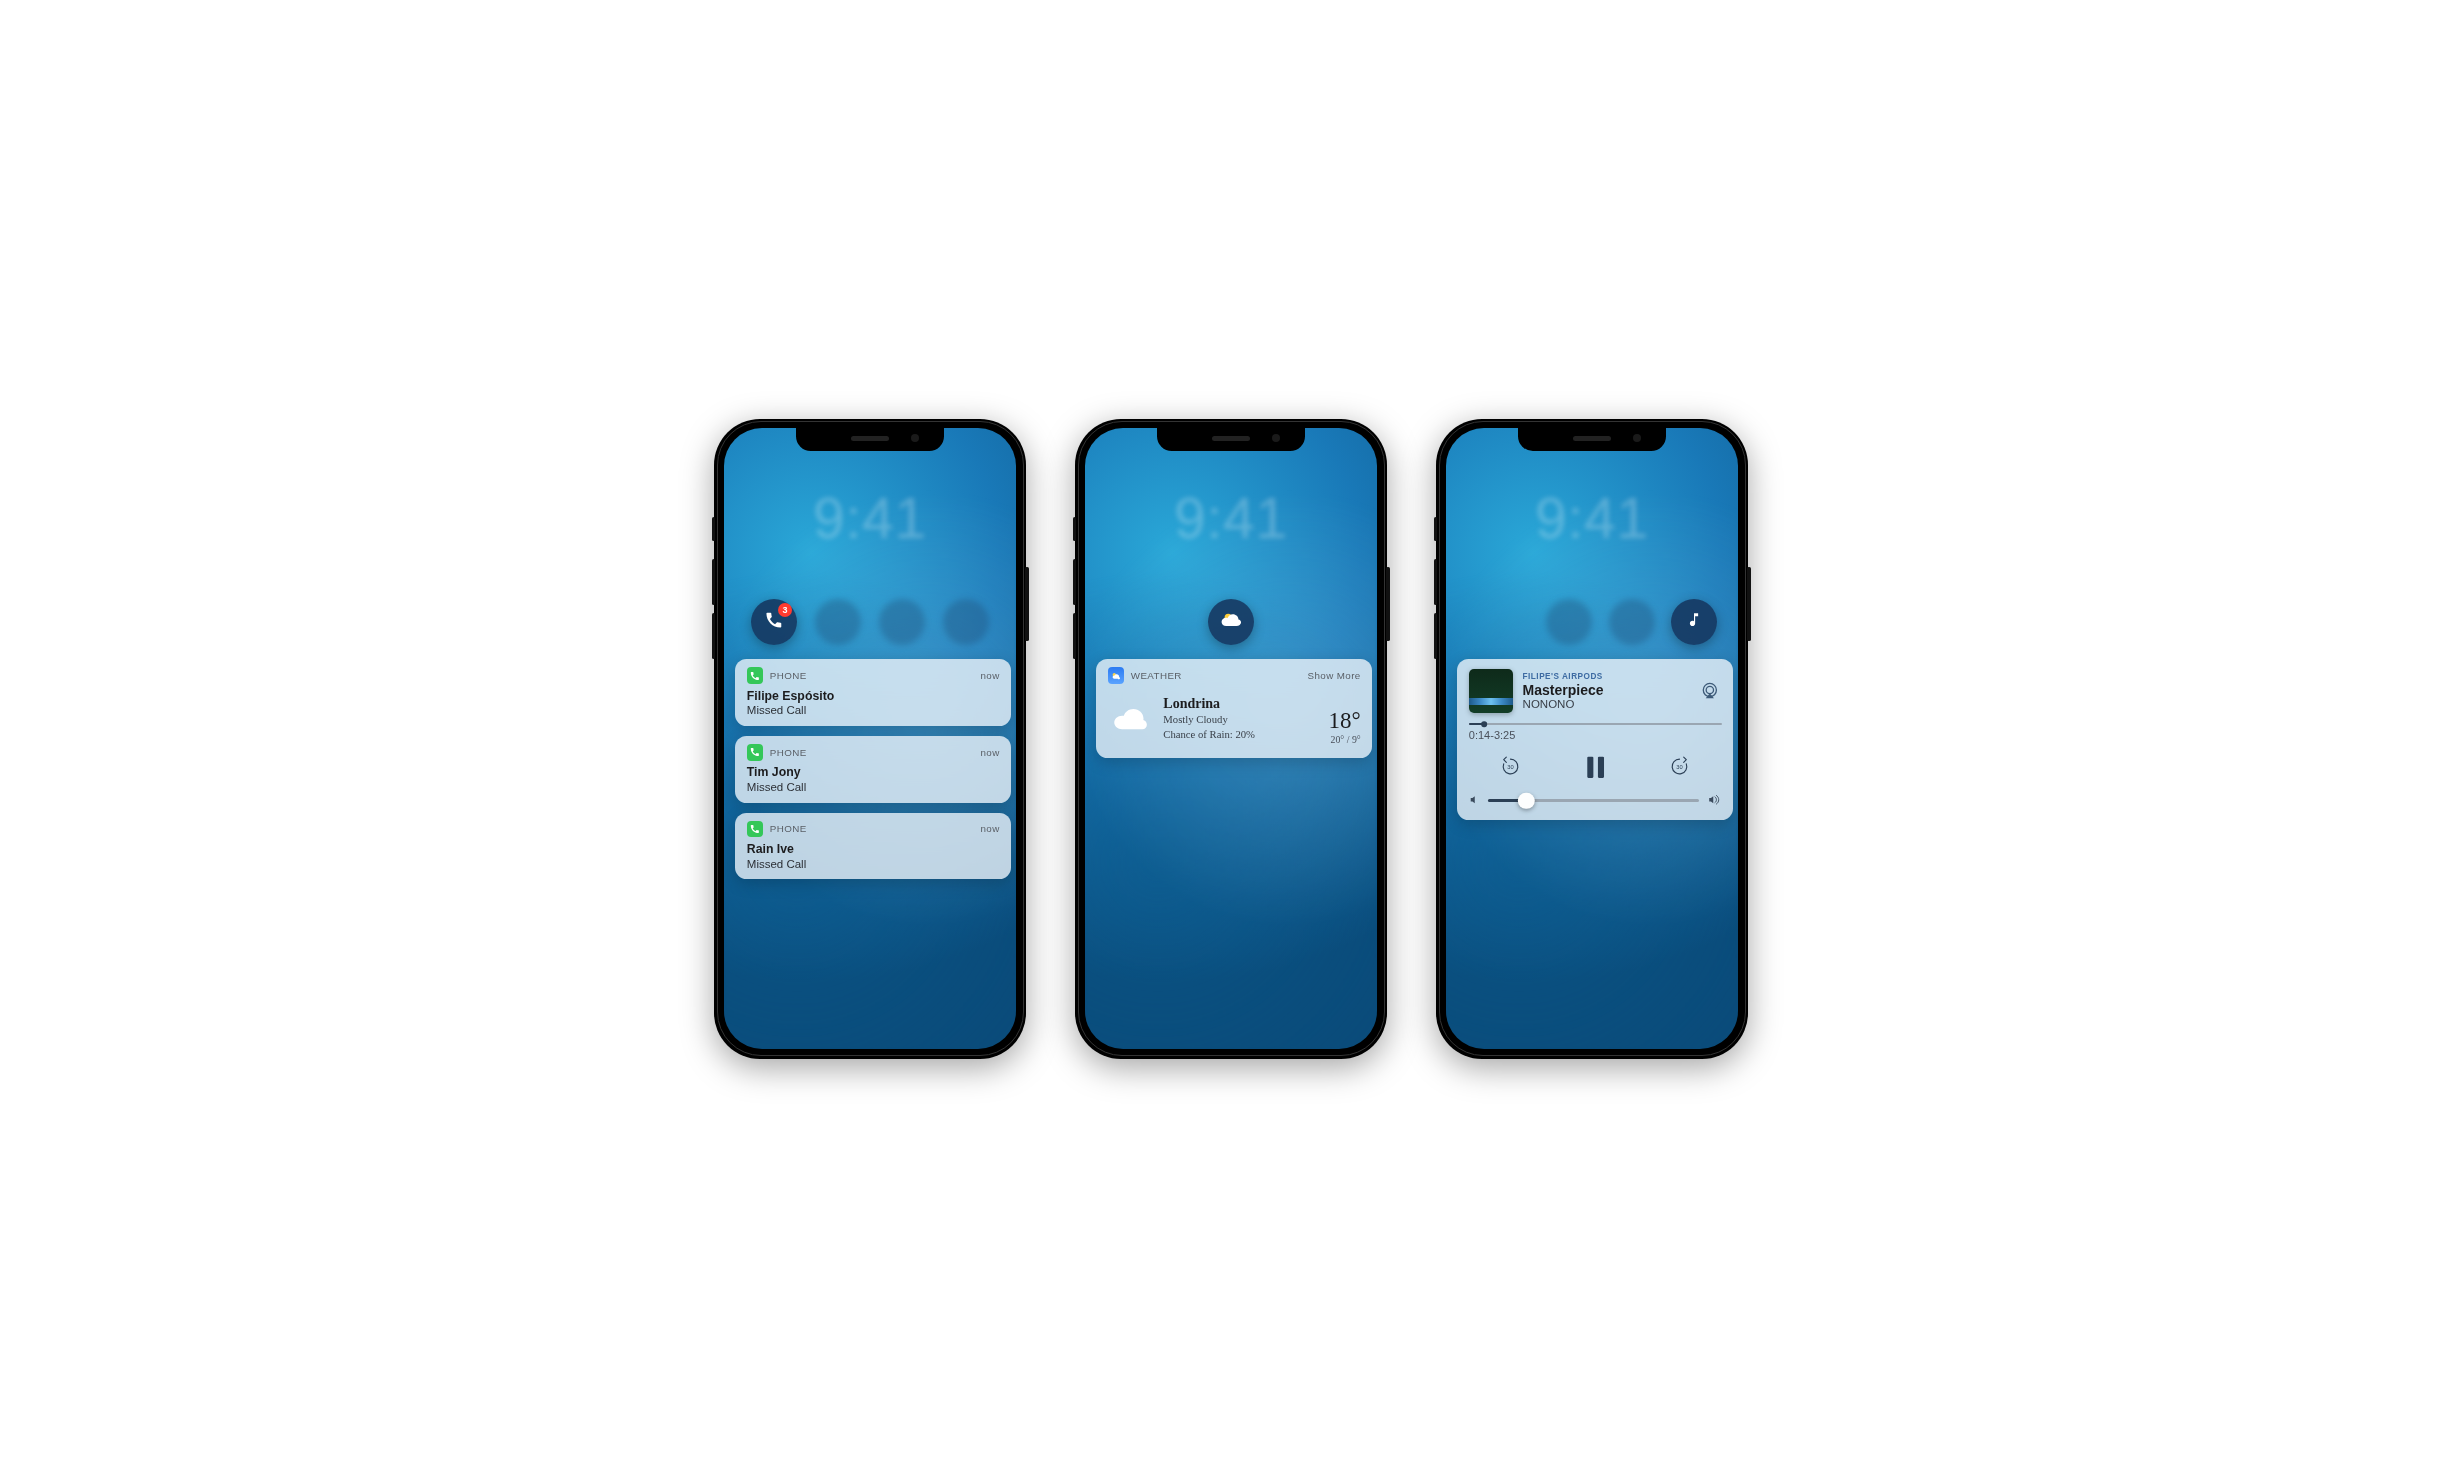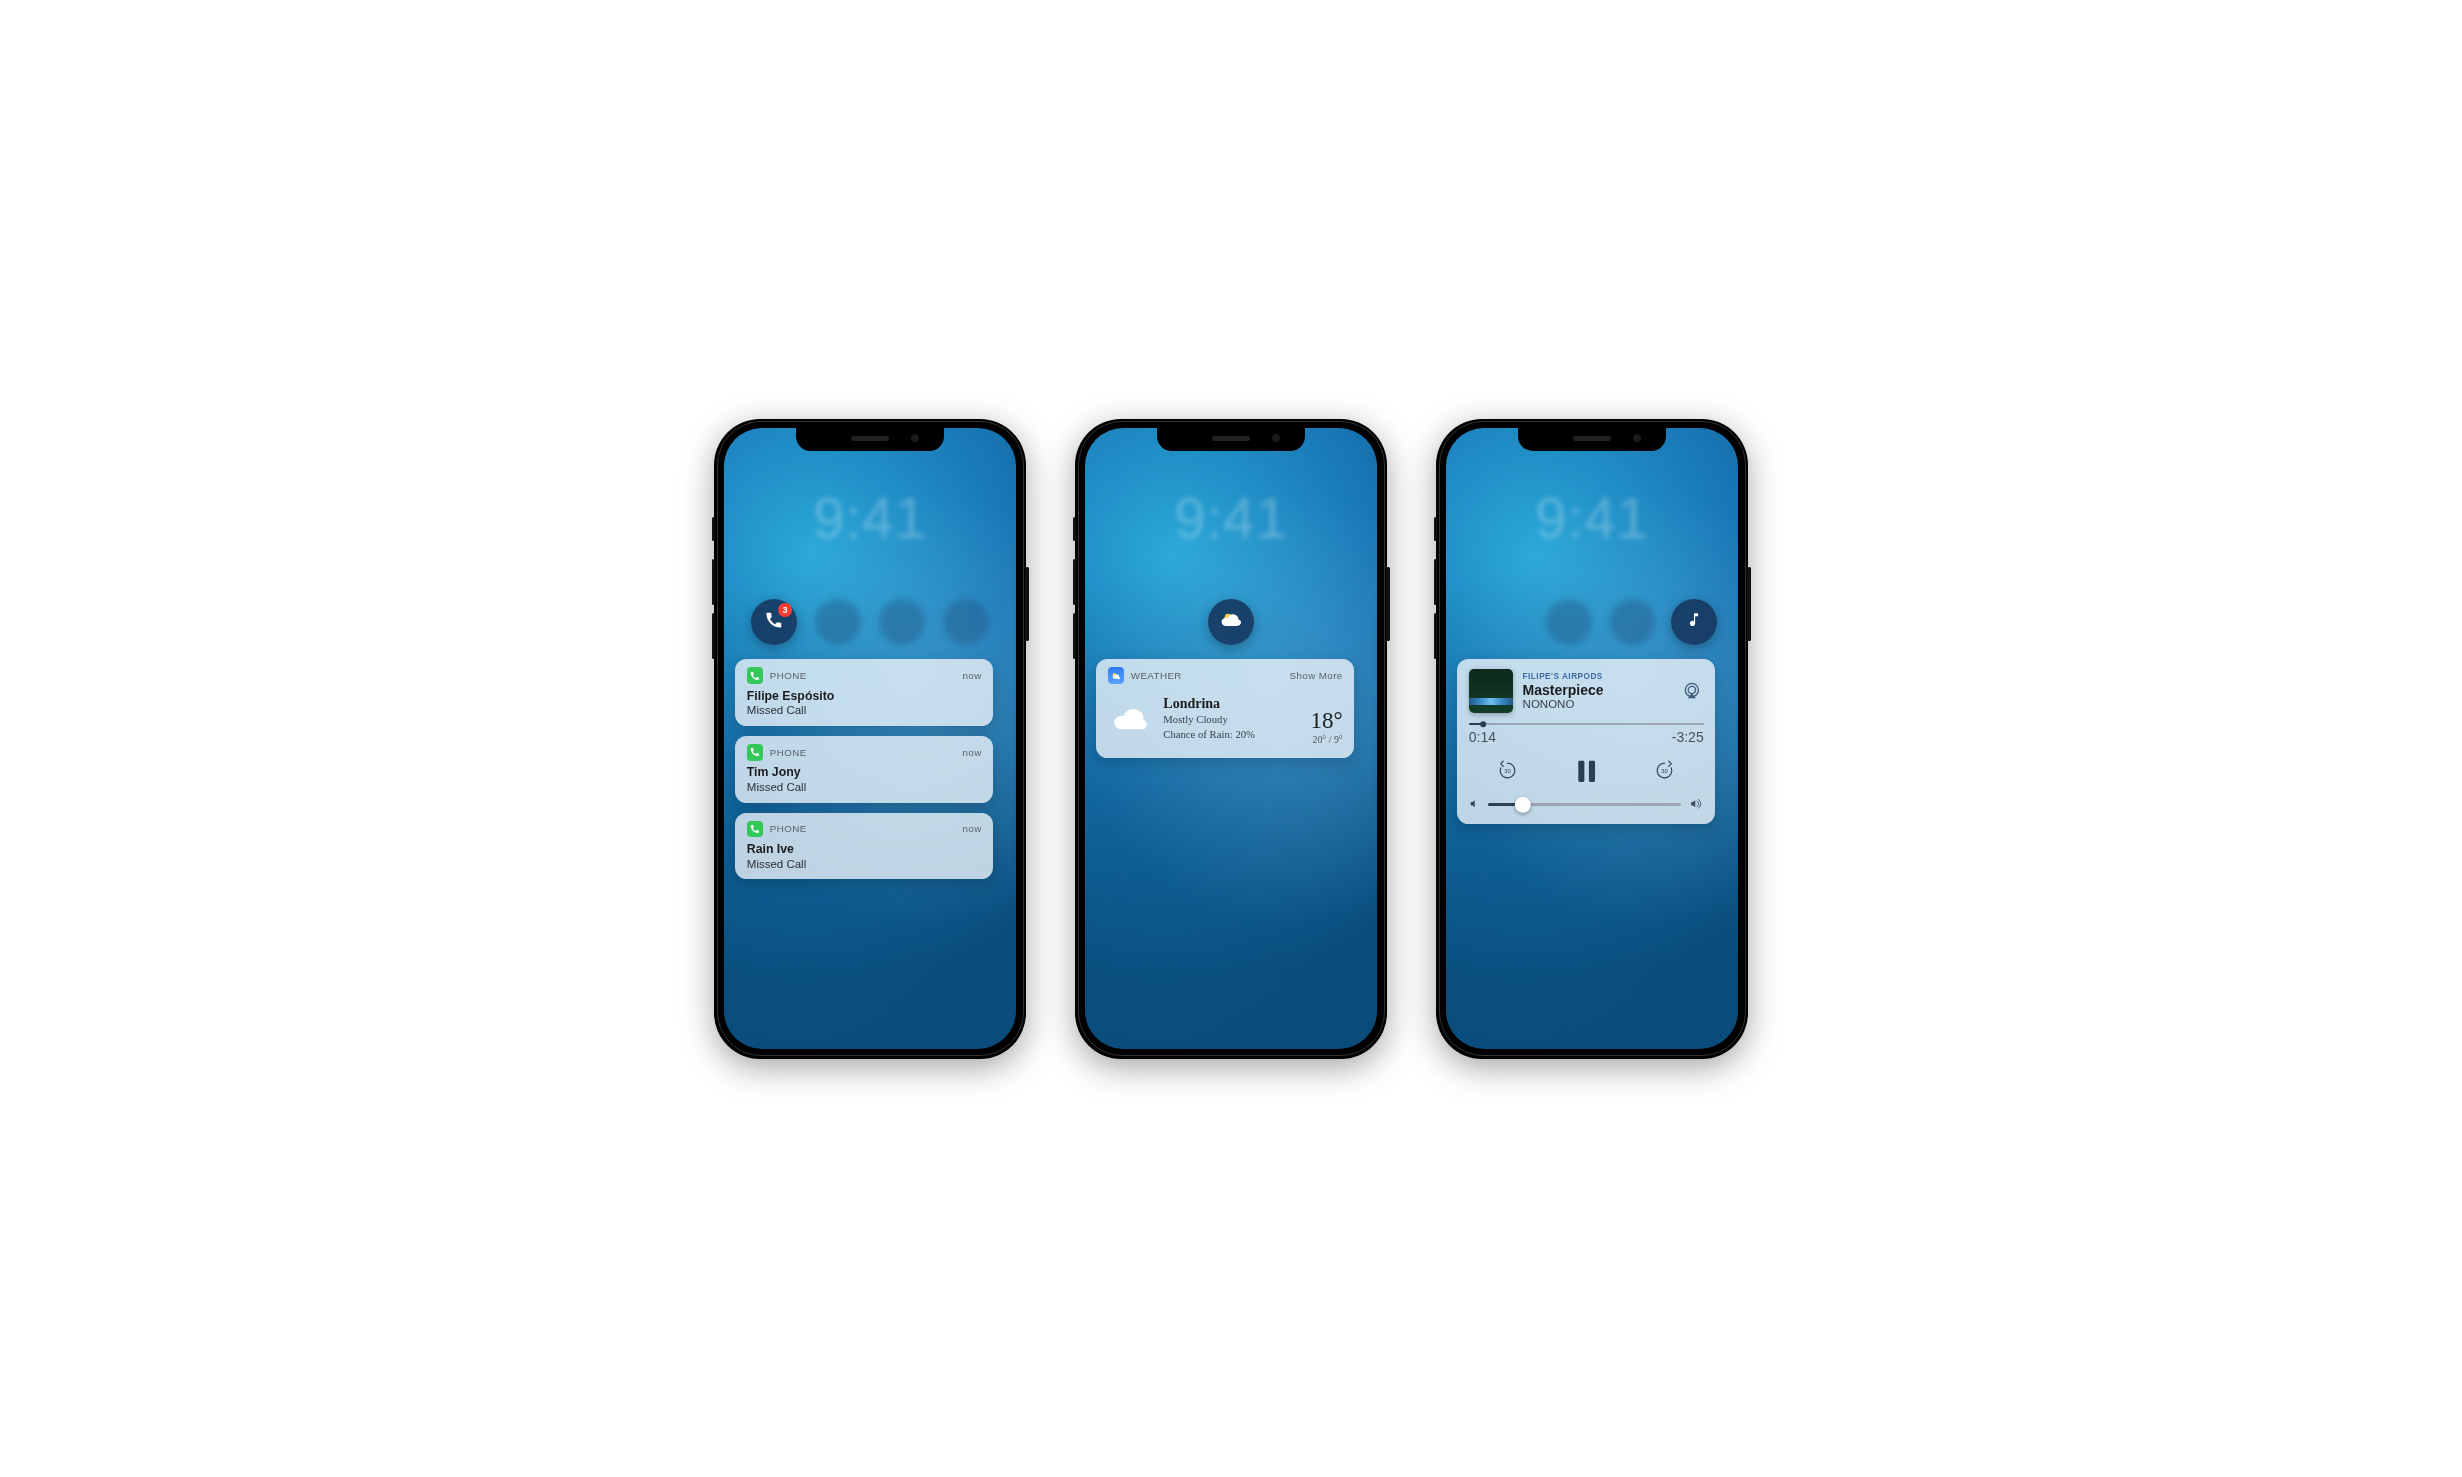--- a/index.html
+++ b/index.html
@@ -104,21 +104,21 @@
     position:absolute; top:3.3px; right:4.9px;
     min-width:14px; height:14px; padding:0 3.3px;
     background:#ff3b30; color:#fff; font-size:9px;
     border-radius:7.4px; display:flex; align-items:center; justify-content:center;
     font-weight:600;
   }
 
   
   .panels {
     position:absolute;
-    top:231px; left:11.5px; right:23px;
+    top:231px; left:11.5px; right:5px;
     display:flex; flex-direction:column; gap:9.8px;
   }
 
   .card {
     background: rgba(240,245,250,.78);
     backdrop-filter: blur(16.4px);
     border-radius:11.5px;
     padding:8.2px 11.5px 9.8px;
     box-shadow: 0 4.9px 14.8px rgba(0,0,0,.18);
     color:#1c1c1e;
@@ -175,21 +175,21 @@
   .mc-meta { flex:1; min-width:0; }
   .mc-meta .src { font-size:8.2px; letter-spacing:0.5px; color:#3d6ba2; font-weight:600; }
   .mc-meta .track { font-size:14px; font-weight:600; color:#1c1c1e; margin-top:0.8px; }
   .mc-meta .artist { font-size:11.5px; color:#3a4049; }
   .airplay { width:23px; height:23px; color:#47607a; display:flex; align-items:center; justify-content:center; }
 
   .mc-progress { margin-top:9.8px; }
   .pbar { position:relative; height:2.5px; background:#9aa6b2; border-radius:1.6px; }
   .pbar .fill { position:absolute; left:0; top:0; bottom:0; background:#2b3f55; border-radius:1.6px; }
   .pbar .knob { position:absolute; top:50%; width:5.7px; height:5.7px; background:#2b3f55; border-radius:50%; transform:translate(-50%,-50%); }
-  .ptimes { display:flex; justify-content:space-between; font-size:14px; color:#4a505a; margin-top:3.3px; }
+  .ptimes { display:flex; font-size:11px; color:#4a505a; margin-top:3.3px; }
 
   .mc-controls { display:flex; justify-content:space-around; align-items:center; margin-top:8.2px; color:#2b3f55; }
   .ctrl { width:36px; height:36px; display:flex; align-items:center; justify-content:center; cursor:pointer; }
   .skip svg, .pause svg { width:23px; height:23px; }
   .pause svg { width:21.3px; height:24.6px; }
 
   .mc-volume { display:flex; align-items:center; gap:8.2px; margin-top:8.2px; color:#3a4a5c; }
   .vbar { flex:1; position:relative; height:2.5px; background:#9aa6b2; border-radius:1.6px; }
   .vbar .vfill{ position:absolute; left:0; top:0; bottom:0; background:#2b3f55; border-radius:1.6px; }
   .vbar .vknob{ position:absolute; top:50%; width:16.4px; height:16.4px; background:#fdfefe; border-radius:50%; transform:translate(-50%,-50%); box-shadow:0 1.6px 4.1px rgba(0,0,0,.35); }

